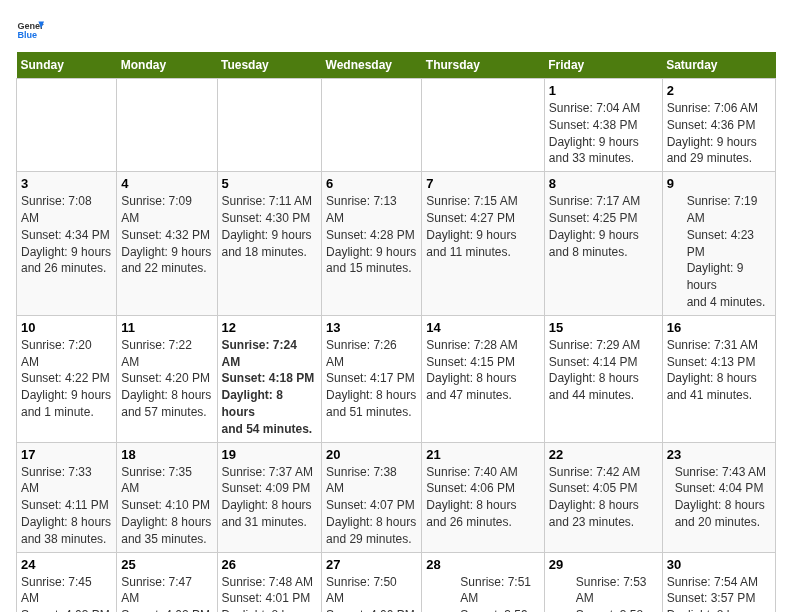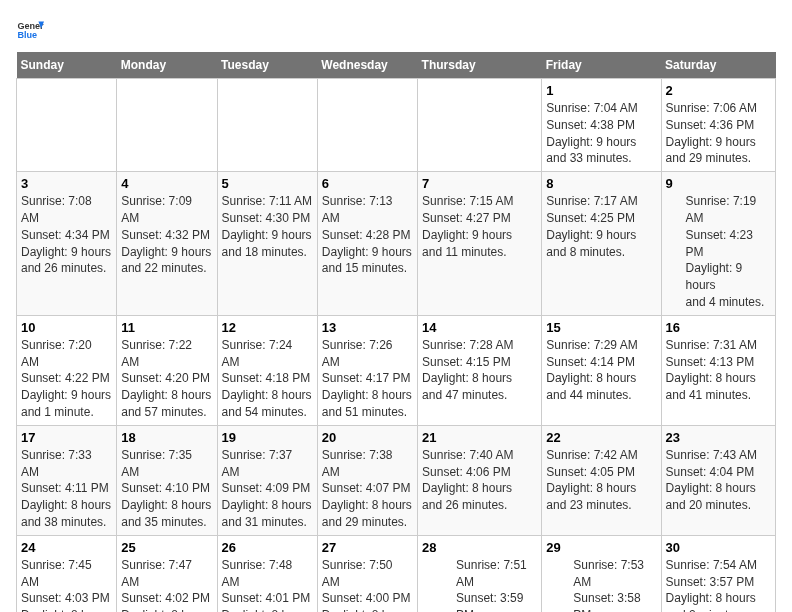--- a/index.html
+++ b/index.html
@@ -37,21 +37,21 @@
       font-size: 16px;
       font-weight: normal;
       color: #444;
     }
     table {
       width: 100%;
       border-collapse: collapse;
       font-size: 11px;
     }
     thead tr th {
-      background-color: #737373;
+      background-color: #4d7c0f;
       color: #fff;
       padding: 6px 4px;
       text-align: left;
       font-size: 12px;
       font-weight: bold;
     }
     tbody tr td {
       border: 1px solid #ccc;
       vertical-align: top;
       padding: 4px;
@@ -190,21 +190,21 @@
           </td>
           <td>
             <span class="day-num">11</span>
             <div class="day-info" style="white-space: pre-line;">Sunrise: 7:22 AM
 Sunset: 4:20 PM
 Daylight: 8 hours
 and 57 minutes.</div>
           </td>
           <td>
             <span class="day-num">12</span>
-            <div class="day-info" style="white-space: pre-line;">Sunrise: 7:24 AM
+            <div class="day-info" style="white-space: pre-line; font-weight: bold;">Sunrise: 7:24 AM
 Sunset: 4:18 PM
 Daylight: 8 hours
 and 54 minutes.</div>
           </td>
           <td>
             <span class="day-num">13</span>
             <div class="day-info" style="white-space: pre-line;">Sunrise: 7:26 AM
 Sunset: 4:17 PM
 Daylight: 8 hours
 and 51 minutes.</div>
@@ -269,21 +269,21 @@
           </td>
           <td>
             <span class="day-num">22</span>
             <div class="day-info" style="white-space: pre-line;">Sunrise: 7:42 AM
 Sunset: 4:05 PM
 Daylight: 8 hours
 and 23 minutes.</div>
           </td>
           <td>
             <span class="day-num">23</span>
-            <div class="day-info" style="white-space: pre-line;">Sunrise: 7:43 AM
+            <div class="day-info" style="white-space: pre-line; margin-left: 8px;">Sunrise: 7:43 AM
 Sunset: 4:04 PM
 Daylight: 8 hours
 and 20 minutes.</div>
           </td>
         </tr>
         <tr>
           <td>
             <span class="day-num">24</span>
             <div class="day-info" style="white-space: pre-line;">Sunrise: 7:45 AM
 Sunset: 4:03 PM

